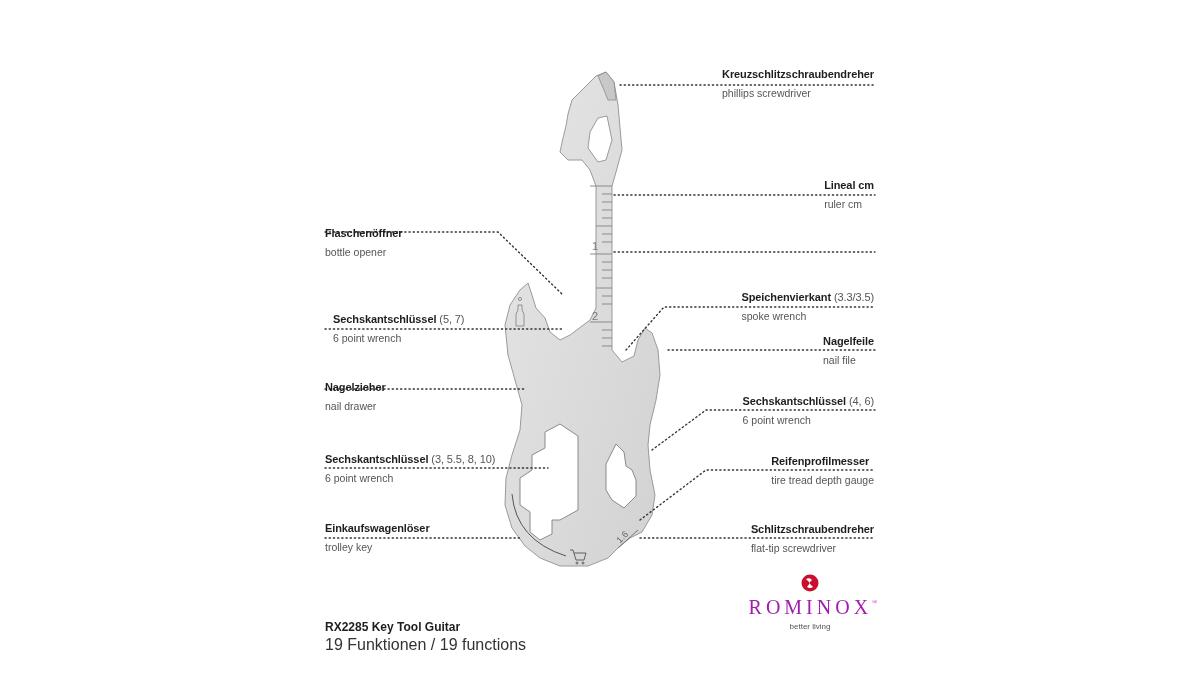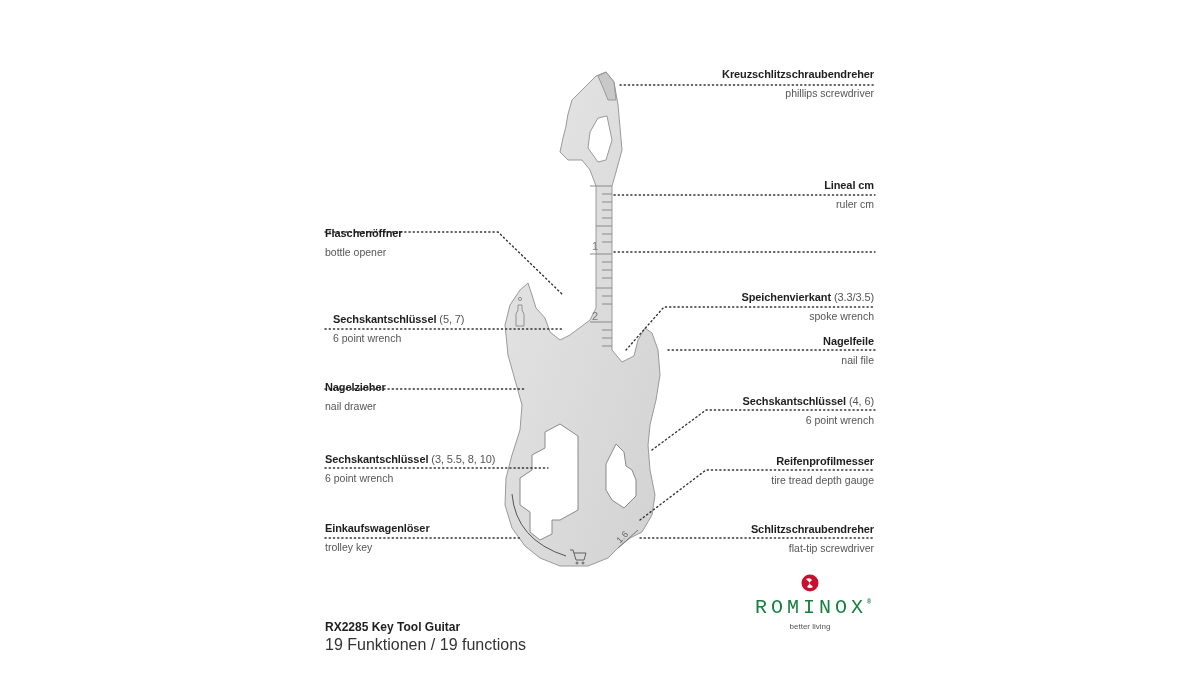--- a/index.html
+++ b/index.html
@@ -1,30 +1,30 @@
 <!DOCTYPE html>
 <html><head>
   <meta charset="utf-8">
   <style>
     html, body { margin:0; padding:0; background:#ffffff; }
     body { width:1200px; height:700px; position:relative; overflow:hidden; font-family:"Liberation Sans", sans-serif; color:#222; }
     #stage { position:absolute; left:0; top:0; width:1200px; height:700px; }
     svg.art { position:absolute; left:0; top:0; }
     .label { position:absolute; line-height:1; white-space:nowrap; }
-    .label.right { text-align:right; }
+    .label.right { }
     .title { font-size:11px; font-weight:bold; color:#1e1e1e; letter-spacing:-0.1px; }
     .title .extra { font-weight:normal; color:#555; }
     .sub { font-size:10.5px; color:#555; margin-top:8px; }
     .sub .small { font-size:8px; }
     .product { position:absolute; left:325px; top:600px;margin-top:20px; }
     .product .pname { font-size:12px; font-weight:bold; color:#1e1e1e; }
     .product .pcount { font-size:16px; color:#333; margin-top:2px; }
     .brand { position:absolute; left:740px; top:574px; width:140px; text-align:center; }
     .brand .logo-mark { display:block; margin:0 auto 4px auto; }
-    .brand .bname { font-family:Liberation Mono, monospace; font-size:20px; letter-spacing:4px; color:#15803d; padding-left:6px; }
+    .brand .bname { font-family:Liberation Serif, serif; font-size:20px; letter-spacing:4px; color:#a21caf; padding-left:6px; }
     .brand .bname sup { font-size:7px; letter-spacing:0; vertical-align:top; position:relative; top:2px; }
     .brand .tag { font-size:8px; color:#555; margin-top:3px; }
   </style>
 </head>
 <body>
 
 <div id="stage">
 
   <svg class="art" width="1200" height="700" viewBox="0 0 1200 700">
     <defs>

